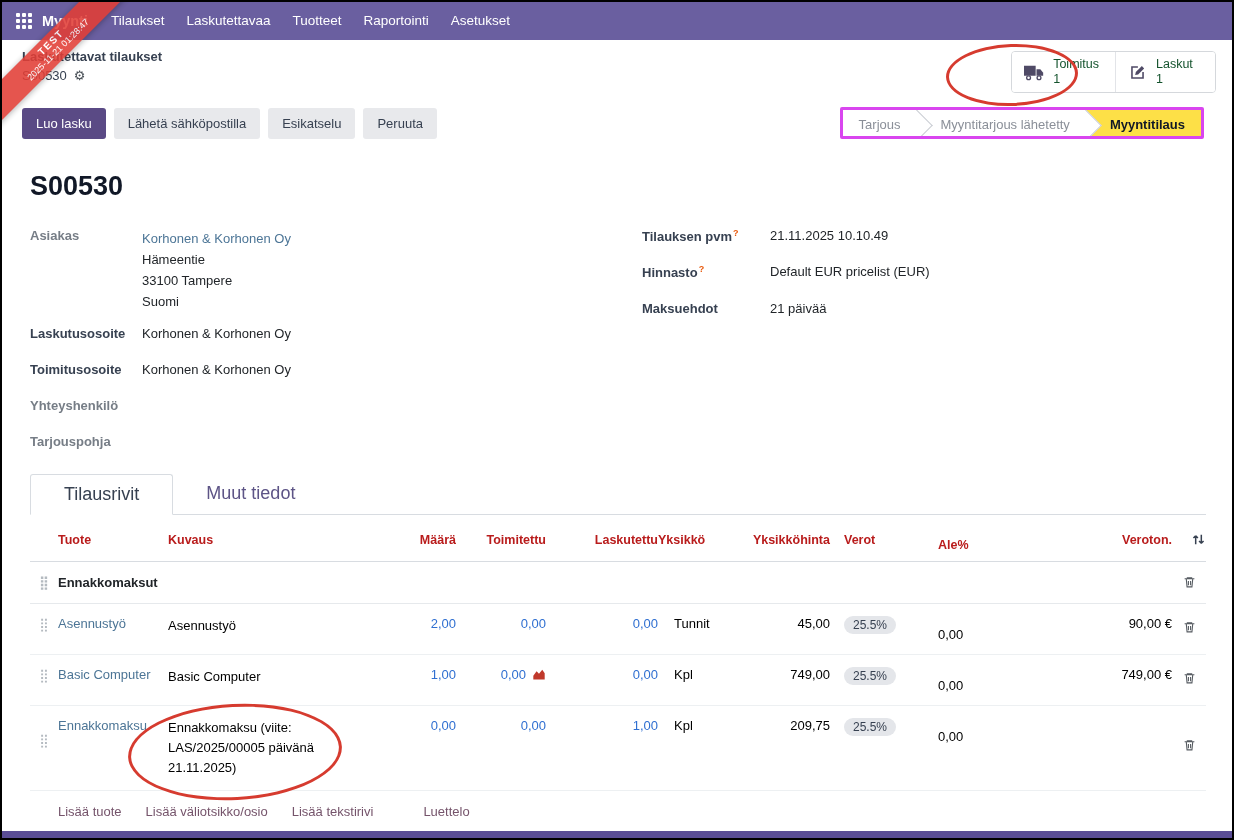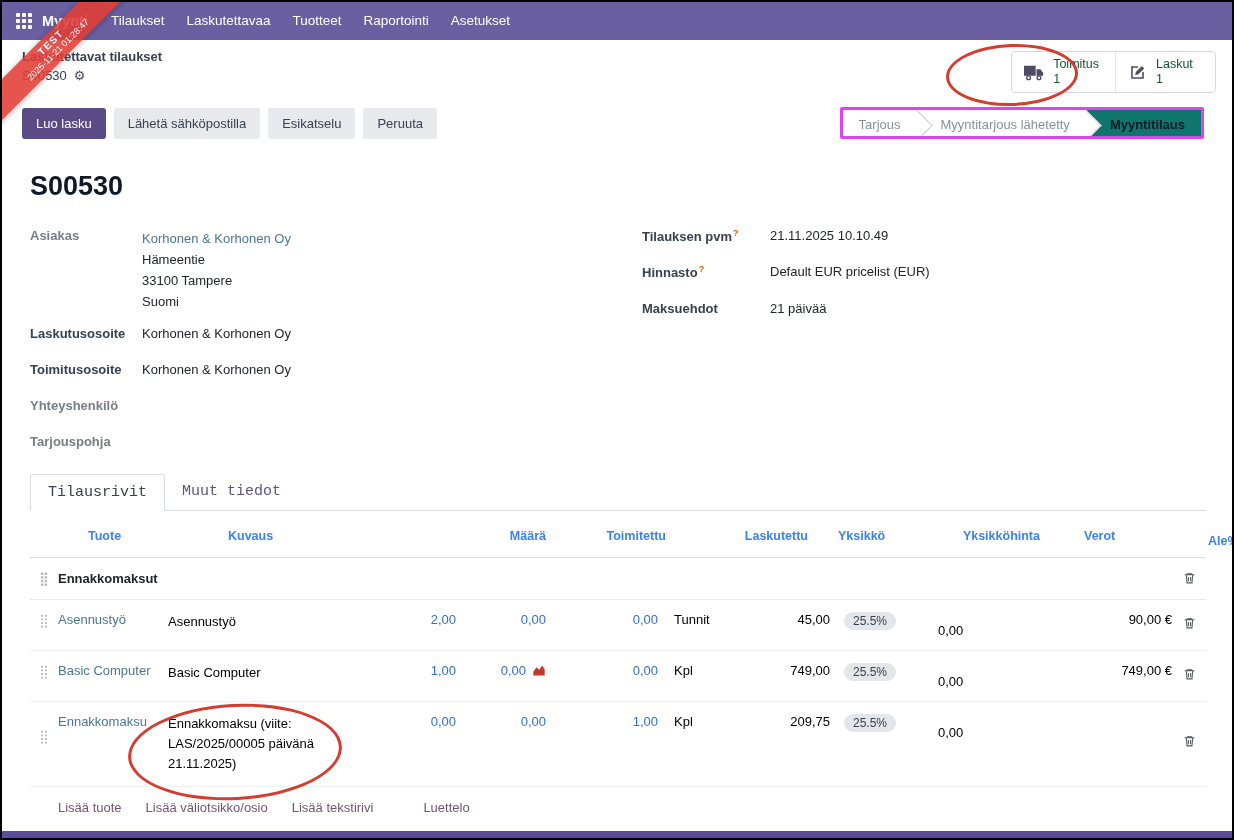--- a/index.html
+++ b/index.html
@@ -41,45 +41,45 @@
   .left-buttons{display:flex;gap:8px;}
   .btn{font-family:inherit;font-size:13px;border:none;border-radius:3px;padding:8px 14px;cursor:pointer;}
   .btn-primary{background:var(--primary);color:#fff;}
   .btn-secondary{background:#e8e9ec;color:#374151;}
   .steps{display:flex;border:3px solid #d946ef;border-radius:2px;height:32px;background:#fff;overflow:hidden;margin-right:12px;}
   .step{position:relative;padding:0 16px 0 24px;line-height:30px;font-size:13px;color:#8a8f98;background:#fff;cursor:pointer;white-space:nowrap;}
   .step:first-child{padding-left:16px;}
   .step:nth-child(1){z-index:3;} .step:nth-child(2){z-index:2;} .step:nth-child(3){z-index:1;}
   .step:not(:last-child)::after{content:'';position:absolute;right:-11px;top:4px;width:22px;height:22px;background:inherit;
     transform:rotate(45deg);border-top:1px solid #c9ccd2;border-right:1px solid #c9ccd2;}
-  .step.active{background:#0f766e;color:#111827;font-weight:700;}
+  .step.active{background:#fde047;color:#111827;font-weight:700;}
 
   
   .sheet{padding:4px 26px 0 28px;}
   .order-title{font-size:27px;font-weight:700;color:#111827;margin:16px 0 26px;}
   .fieldgrid{display:grid;grid-template-columns:1fr 1fr;column-gap:48px;font-size:13px;color:#212529;}
   .field{display:flex;margin-bottom:21px;}
   .field .lbl{width:112px;flex:none;font-weight:700;color:#374151;}
   .field .lbl.muted{color:#767d86;font-weight:600;}
   .field.addr-block{margin-bottom:14px;}
   .link{color:var(--link);cursor:pointer;}
   .addr div{line-height:21px;}
   .fieldR{display:flex;margin-bottom:20px;}
   .fieldR .lblR{width:128px;flex:none;font-weight:700;color:#374151;}
   .help{color:#e8590c;font-size:9px;vertical-align:super;margin-left:1px;cursor:pointer;}
   .val{color:#212529;}
 
   
   .tabs{display:flex;border-bottom:1px solid #d8dce1;margin-top:4px;}
-  .tab{padding:9px 17px;font-size:15px;cursor:pointer;color:#5d5486;font-family:Liberation Mono, monospace;}
+  .tab{padding:9px 33px;font-size:18px;cursor:pointer;color:#5d5486;}
   .tab.active{color:#374151;background:#fff;border:1px solid #d8dce1;border-bottom:1px solid #fff;border-radius:3px 3px 0 0;margin-bottom:-1px;}
 
   
   .tgrid{display:grid;grid-template-columns:28px 110px 212px 76px 90px 112px 72px 100px 108px 1fr 118px 34px;align-items:start;}
-  .thead{padding:12px 0 9px;border-bottom:1px solid #d8dce1;font-weight:700;font-size:12.5px;color:#3b82f6;align-items:center;gap:30px;}
+  .thead{padding:12px 0 9px;border-bottom:1px solid #d8dce1;font-weight:700;font-size:12.5px;color:#b91c1c;align-items:center;}
   .r{text-align:right;}
   .toggle-cols{justify-self:end;color:#374151;cursor:pointer;display:flex;}
   .section-row{padding:11px 0;border-bottom:1px solid #e6e9ec;font-weight:700;color:#212529;font-size:13px;align-items:center;}
   .section-name{grid-column:2 / 11;}
   .row{padding:12px 0;border-bottom:1px solid #edf0f2;font-size:13px;}
   .handle{color:#b4bac0;font-size:13px;justify-self:center;cursor:grab;line-height:17px;}
   .prod{color:var(--link);cursor:pointer;}
   .qty{color:var(--qty);text-align:right;cursor:pointer;}
   .dlv{display:flex;justify-content:flex-end;gap:6px;align-items:center;color:var(--qty);cursor:pointer;}
   .uom{padding-left:16px;}

